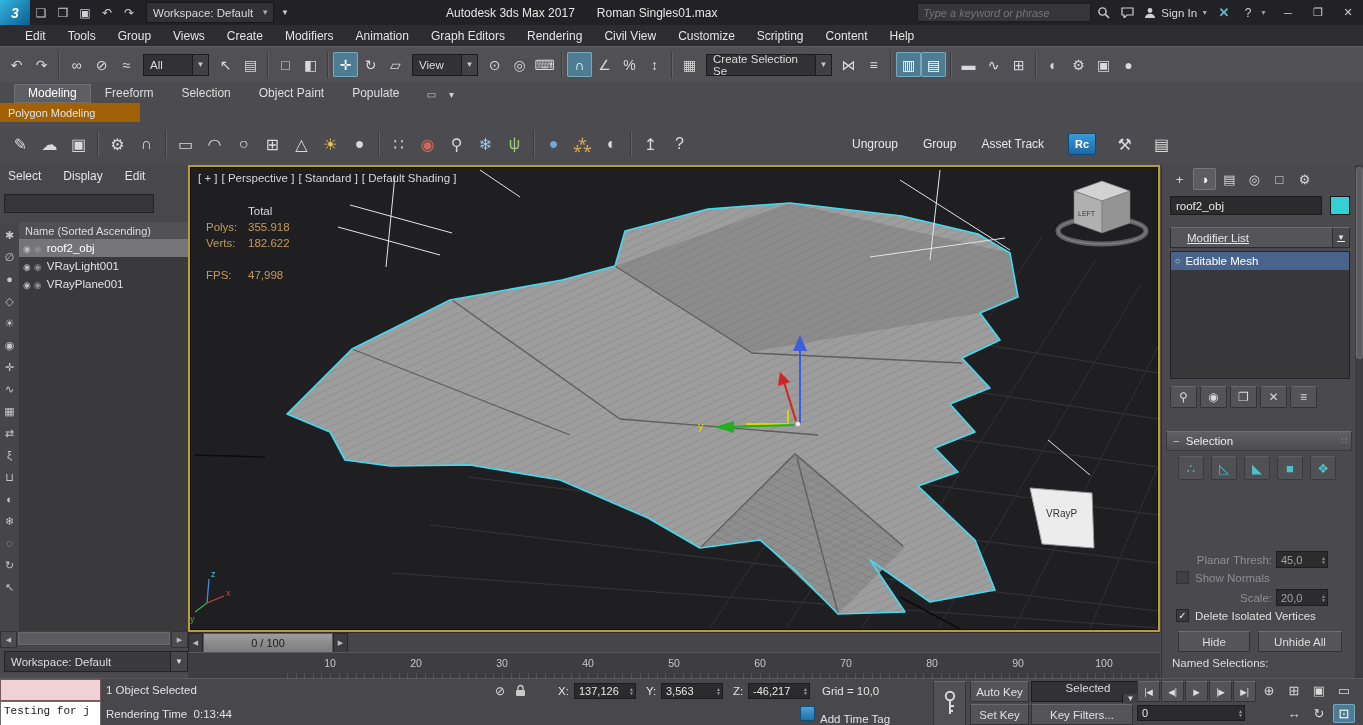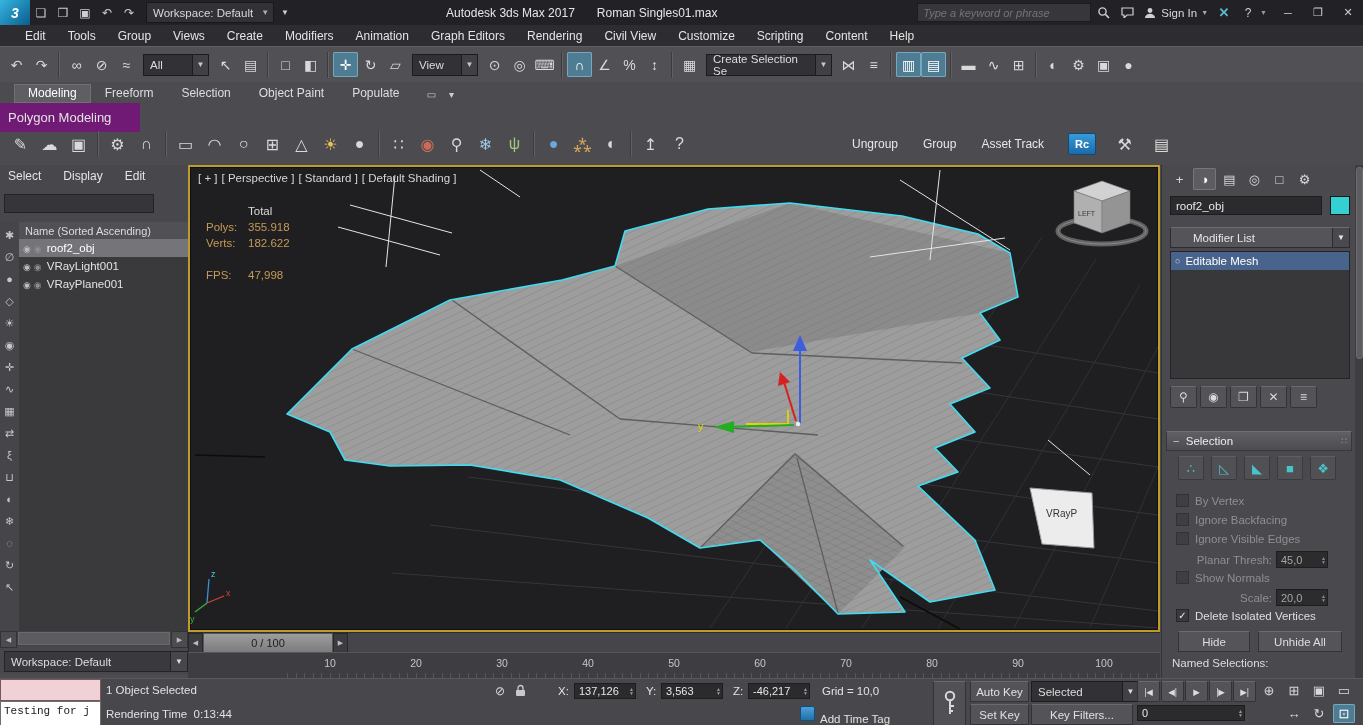--- a/index.html
+++ b/index.html
@@ -54,22 +54,22 @@
 
   
   .ribbontabs{position:absolute;left:0;top:82px;width:1363px;height:21px;background:#4c4c50;
               display:flex;align-items:flex-end;padding-left:14px;}
   .rtab{padding:2px 14px 3px;font-size:12px;color:#dedede;}
   .rtab.active{background:#5f5f63;box-shadow:inset 0 0 0 1px #707074;color:#fff;}
   .rextra{width:20px;height:18px;display:flex;align-items:center;justify-content:center;
           color:#cfcfcf;font-size:10px;}
   .ribbonbody{position:absolute;left:0;top:103px;width:1363px;height:62px;background:#4c4c50;
               border-bottom:1px solid #3a3a3e;}
-  .panel-label{position:absolute;left:0;top:0;width:132px;height:29px;background:#701a75;
-               color:#e2e2e2;font-size:13px;display:flex;align-items:center;padding-left:8px;}
+  .panel-label{position:absolute;left:0;top:0;width:132px;height:19px;background:#a16207;
+               color:#e2e2e2;font-size:11px;display:flex;align-items:center;padding-left:8px;}
   .toolrow{position:absolute;left:0;top:21px;width:1363px;height:40px;display:flex;align-items:center;
            padding-left:6px;}
   .toolrow .icon-btn{width:29px;height:29px;font-size:16px;}
   .flatbtns{display:flex;gap:25px;margin-left:158px;}
   .flat-btn{font-size:12px;color:#e8e8e8;}
   .rcbtn{margin-left:24px;width:26px;height:20px;background:linear-gradient(#3a9ad8,#1b6aa8);
          border:1px solid #0e4a78;border-radius:2px;color:#fff;font-weight:bold;font-size:11px;
          display:flex;align-items:center;justify-content:center;}
   .endicons{display:flex;gap:8px;margin-left:14px;}
 
@@ -131,21 +131,21 @@
   .cp-tabs{position:absolute;left:6px;top:3px;display:flex;gap:2px;}
   .cp-tabs .icon-btn{width:23px;height:22px;font-size:13px;}
   .cp-tabs .icon-btn.active{background:#5d5d61;box-shadow:inset 0 0 0 1px #77777b;}
   .namefield{position:absolute;left:8px;top:31px;width:152px;height:19px;background:#2b2b2e;
              border:1px solid #1d1d20;color:#e8e8e8;font-size:11.5px;display:flex;
              align-items:center;padding-left:5px;box-sizing:border-box;}
   .swatch{position:absolute;right:14px;top:31px;width:20px;height:19px;background:#35d0d4;
           border:1px solid #17171a;box-sizing:border-box;}
   .modlist{position:absolute;left:8px;right:14px;top:62px;height:19px;background:#555559;
            border:1px solid #2c2c30;border-top-color:#6d6d71;display:flex;align-items:center;
-           padding-left:22px;font-size:11.5px;color:#e6e6e6;}
+           padding-left:16px;font-size:11.5px;color:#e6e6e6;text-decoration:underline;}
   .modlist .arr{margin-left:auto;width:16px;height:100%;display:flex;align-items:center;
                 justify-content:center;background:#4a4a4e;border-left:1px solid #2c2c30;font-size:8px;}
   .stack{position:absolute;left:8px;right:14px;top:86px;height:126px;background:#38383b;
          border:1px solid #242428;}
   .stack-row{height:18px;display:flex;align-items:center;padding-left:4px;font-size:11.5px;color:#e4e4e4;}
   .stack-row.selected{background:#49648c;color:#fff;}
   .stack-row::before{content:"○";font-size:9px;color:#d0d0d0;margin-right:5px;}
   .stackbtns{position:absolute;left:8px;top:221px;display:flex;gap:3px;}
   .stackbtns .icon-btn{width:25px;height:20px;background:#545458;border:1px solid #333337;
                        border-top-color:#6a6a6e;font-size:12px;}
@@ -186,21 +186,21 @@
                   font-family:"Liberation Mono",monospace;font-size:11px;padding:3px 0 0 3px;white-space:pre;}
   .sb-text{position:absolute;font-size:11.5px;color:#e2e2e2;white-space:pre;}
   .sb-btn{position:absolute;height:19px;background:#545458;border:1px solid #333337;
           border-top-color:#6a6a6e;color:#e0e0e0;font-size:11.5px;display:flex;
           align-items:center;justify-content:center;}
   .sb-field{position:absolute;height:16px;background:#2b2b2e;border:1px solid #1d1d20;color:#e6e6e6;
             font-size:11px;display:flex;align-items:center;padding:0 12px 0 4px;box-sizing:border-box;}
   .sb-field .spin{position:absolute;right:1px;top:0;bottom:0;display:flex;flex-direction:column;
                   justify-content:center;font-size:5px;color:#9a9a9a;line-height:4px;}
   .sb-dd{position:absolute;height:19px;background:#323236;border:1px solid #1c1c1f;color:#dcdcdc;
-         font-size:11.5px;display:flex;align-items:center;padding-left:6px;}
+         font-size:11.5px;display:flex;align-items:center;padding-left:6px;flex-direction:column;}
   .sb-dd .arr{margin-left:auto;width:15px;height:100%;display:flex;align-items:center;
               justify-content:center;background:#414145;border-left:1px solid #1c1c1f;font-size:8px;}
   .pbgroup{position:absolute;display:flex;gap:1px;}
   .pbgroup .icon-btn{width:21px;height:19px;background:#545458;border:1px solid #333337;
                      border-top-color:#6a6a6e;font-size:8.5px;color:#dedede;}
   .navgroup{position:absolute;display:flex;gap:3px;}
   .navgroup .icon-btn{width:22px;height:19px;font-size:13px;}
   .tagicon{position:absolute;width:13px;height:13px;background:linear-gradient(#4da0d8,#2270a8);
            border:1px solid #10507e;border-radius:2px;}
   .keybtn{position:absolute;left:933px;top:2px;width:31px;height:43px;background:#515155;
@@ -613,34 +613,20 @@
     <span>Selection</span>
     <span class="grip">∷</span>
   </div>
   <div class="subobj">
       <span class="icon-btn">∴</span>
       <span class="icon-btn">◺</span>
       <span class="icon-btn">◣</span>
       <span class="icon-btn">■</span>
       <span class="icon-btn">❖</span>
     </div>
-  <div class="cbcol">
-      <label class="cbrow disabled">
-        <span class="cb"></span>
-        <span>By Vertex</span>
-      </label>
-      <label class="cbrow disabled">
-        <span class="cb"></span>
-        <span>Ignore Backfacing</span>
-      </label>
-      <label class="cbrow disabled">
-        <span class="cb"></span>
-        <span>Ignore Visible Edges</span>
-      </label>
-    </div>
   <div class="pvrow" style="left:30px;top:386px;">
     <span style="width:80px;text-align:right;">Planar Thresh:</span>
     <span class="numfield">
         <span>45,0</span>
         <span class="spin">▲<br>▼</span>
       </span>
   </div>
   <label class="cbrow disabled" style="position:absolute;left:14px;top:406px;">
     <span class="cb"></span>
     <span>Show Normals</span>

